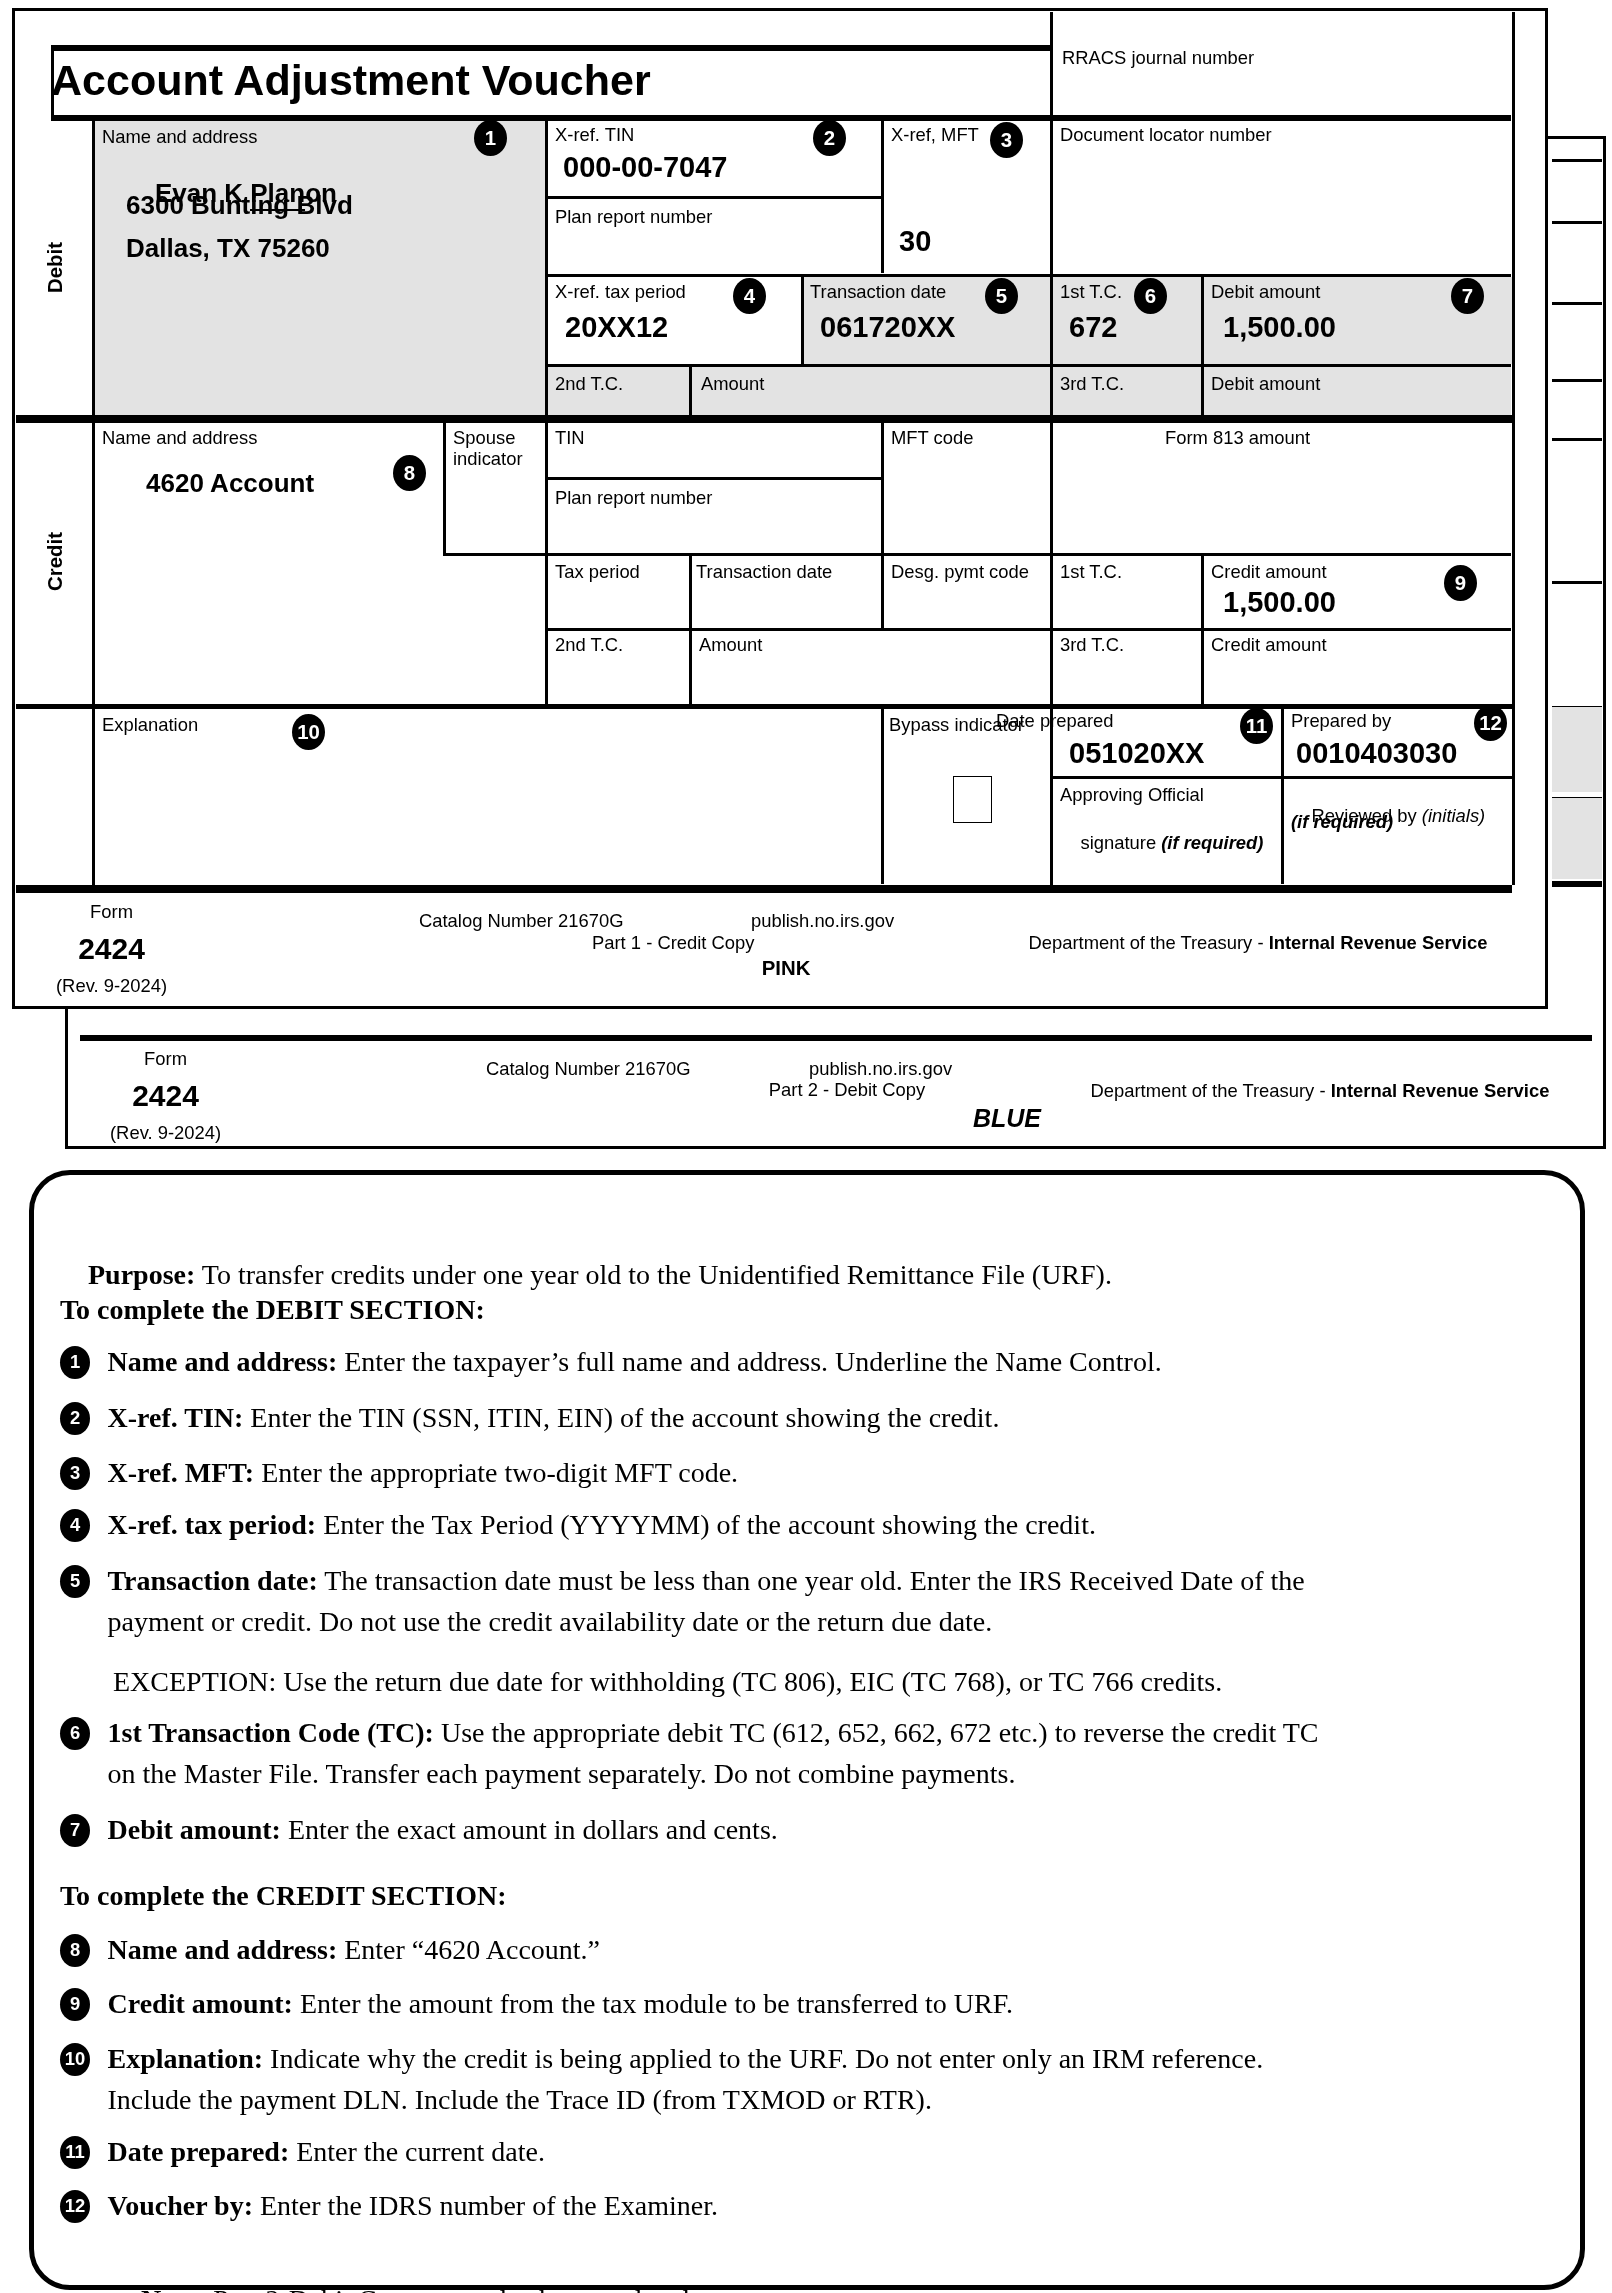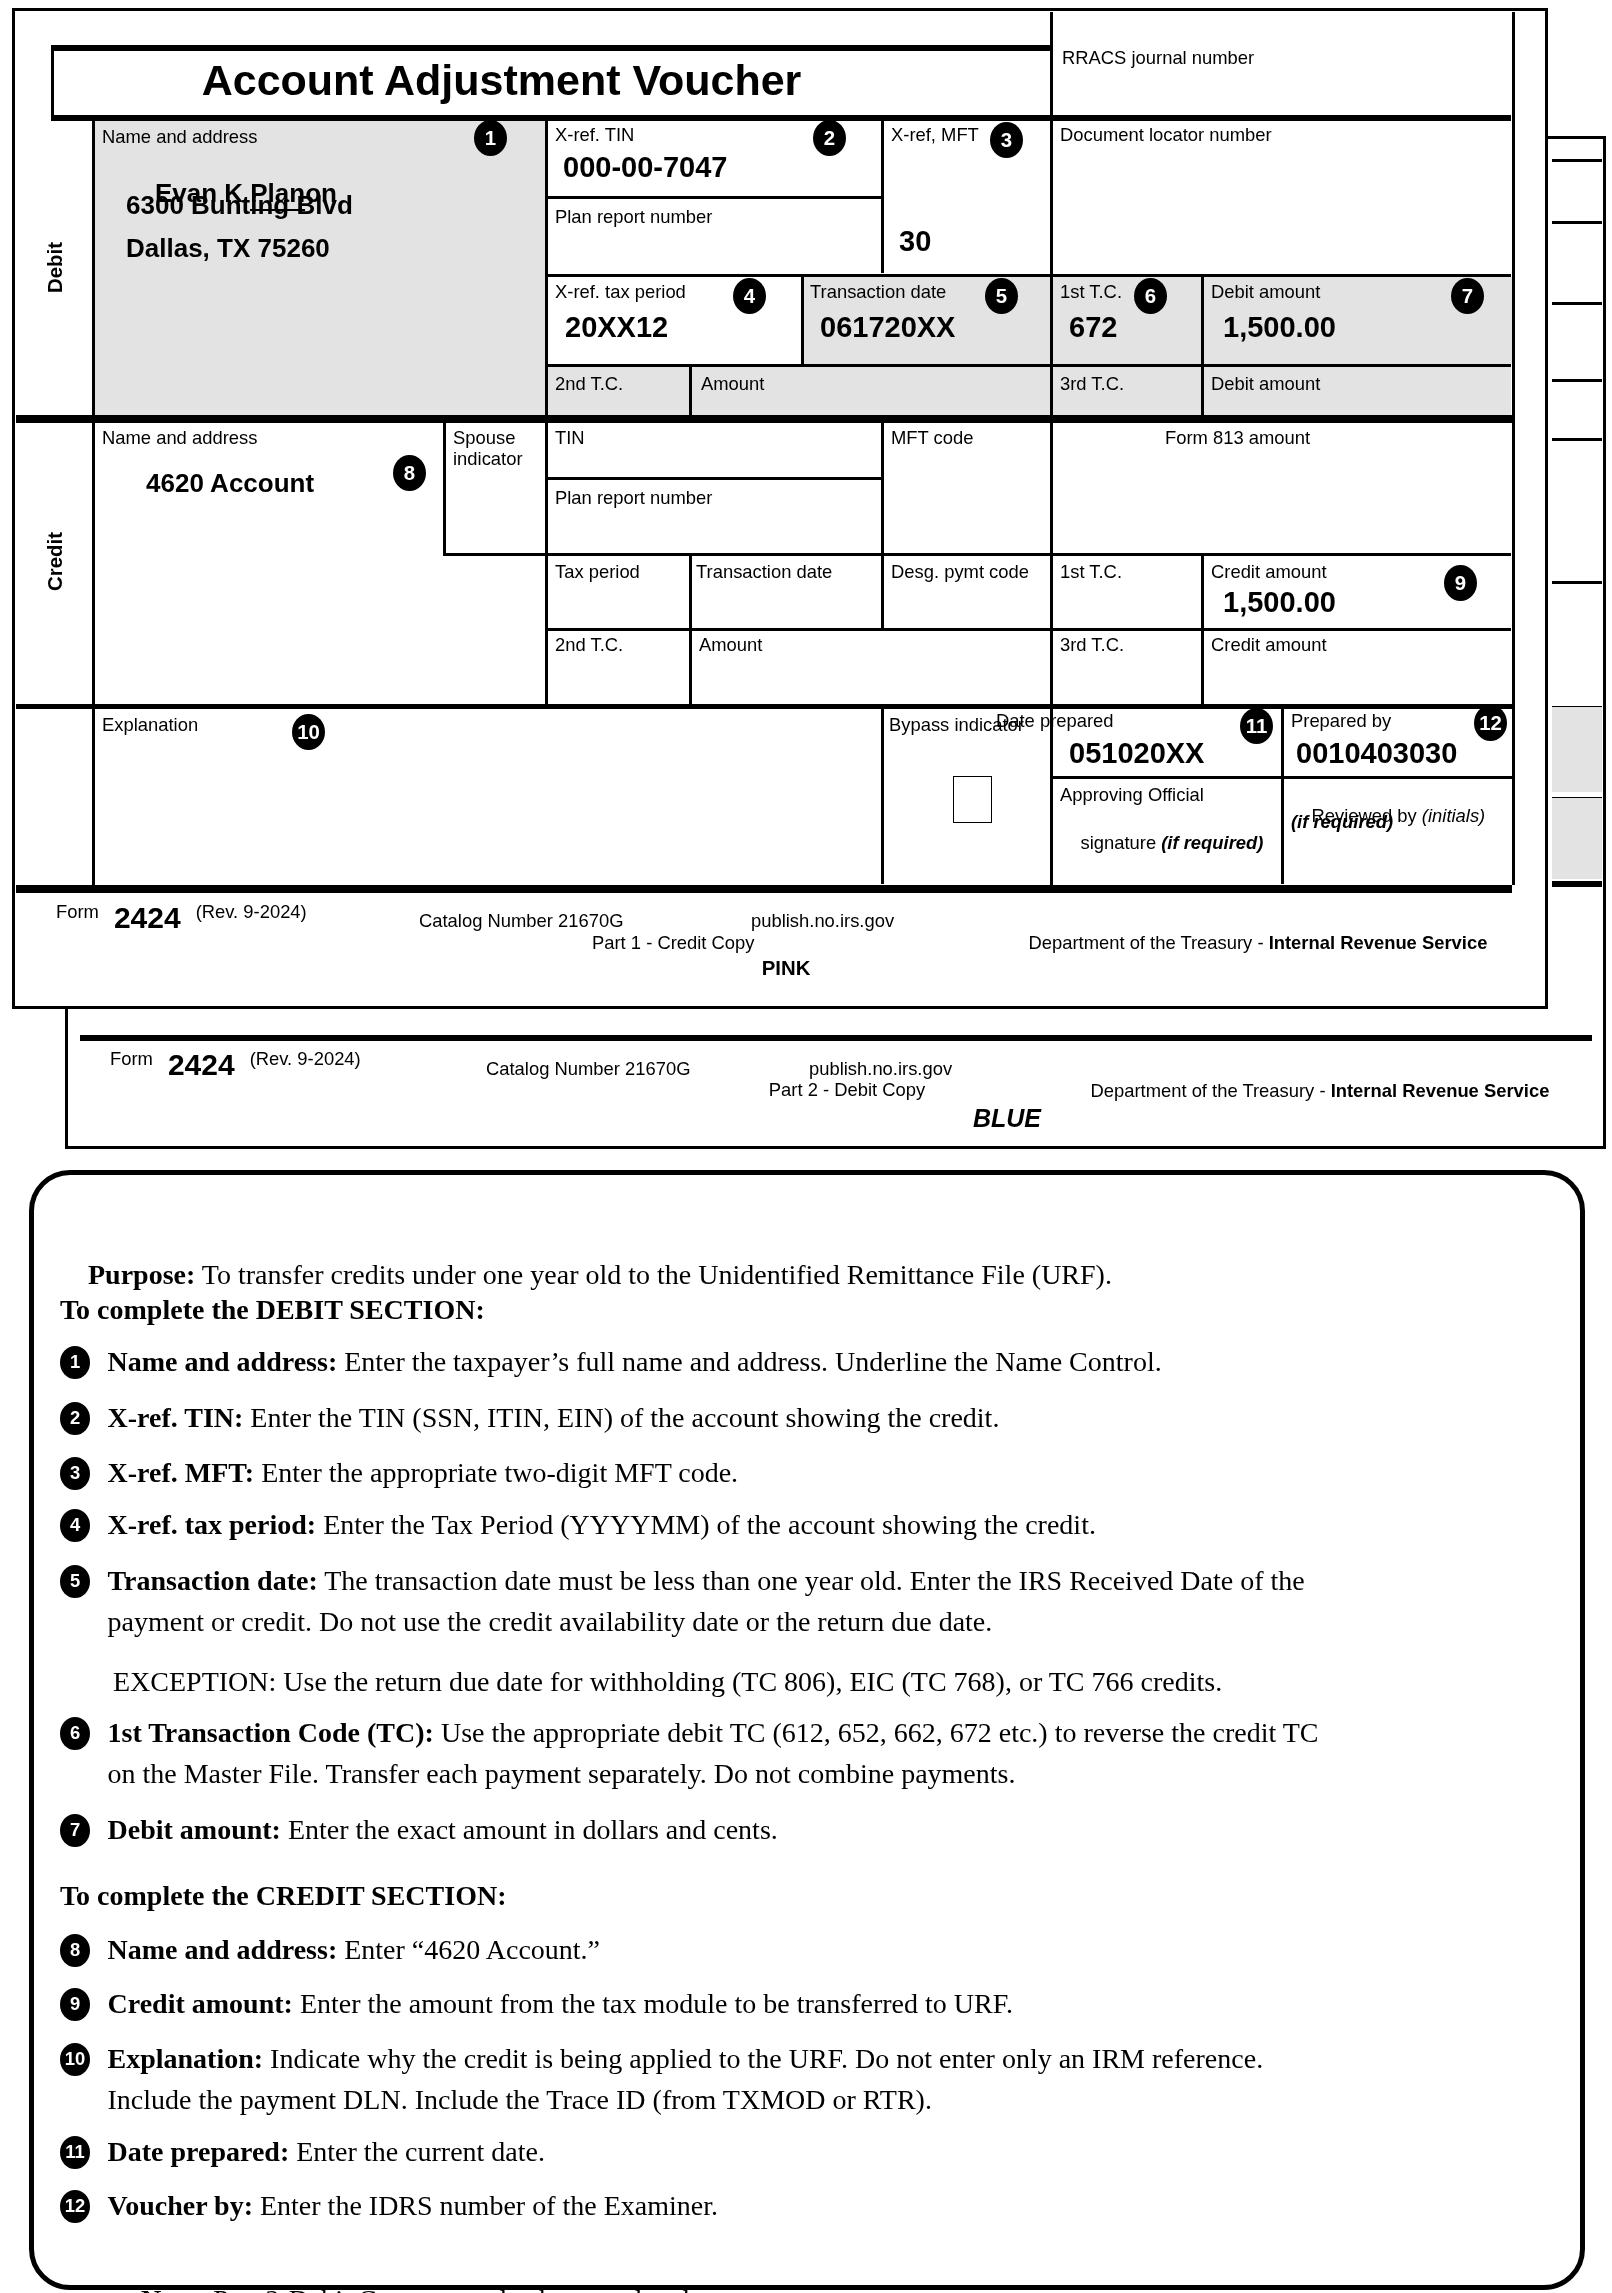--- a/index.html
+++ b/index.html
@@ -13,21 +13,21 @@
   .lbl{position:absolute;font-size:18.4px;line-height:21.3px;}
   .val{position:absolute;font-size:29px;font-weight:bold;line-height:33px;}
   .badge{position:absolute;width:33px;height:36px;border-radius:50%;background:#000;color:#fff;
          display:flex;align-items:center;justify-content:center;font-size:20.4px;font-weight:bold;}
   .vertlbl{position:absolute;width:97px;height:23px;font-size:20.4px;font-weight:bold;text-align:center;
            transform:rotate(-90deg);}
   .ws{white-space:pre-wrap;}
   .it{font-style:italic;}
   .bit{font-style:italic;font-weight:bold;}
   .ftr{position:absolute;font-size:18.4px;}
-  .formrow{position:absolute;display:flex;align-items:flex-start;gap:15px;font-size:18.4px;}
+  .formrow{position:absolute;display:flex;align-items:center;gap:9px;font-size:18.4px;flex-direction:column;}
   .formnum{font-size:30px;font-weight:bold;}
   .checkbox{position:absolute;width:39px;height:47px;border:1.9px solid #000;background:#fff;}
   .namebold{position:absolute;font-size:26px;font-weight:bold;}
   .ucontrol{border-bottom:2.9px solid #000;padding-bottom:1px;}
   
   .insbox{position:absolute;left:29px;top:1170px;width:1556px;height:1120px;border:5.8px solid #000;
           border-radius:41px;background:#fff;}
   .ins-line{position:absolute;left:60px;width:1494px;font:28px/41px "Liberation Serif",serif;}
   .ins-item{position:absolute;left:60px;width:1475px;display:flex;gap:17.5px;
             font:28px/41px "Liberation Serif",serif;}
@@ -98,21 +98,21 @@
   <div class="vl" style="left:801px;top:274px;width:2.9px;height:90px;"></div>
   <div class="vl" style="left:881px;top:120px;width:2.9px;height:153px;"></div>
   <div class="vl" style="left:881px;top:419px;width:2.9px;height:209px;"></div>
   <div class="vl" style="left:881px;top:704px;width:2.9px;height:180px;"></div>
   <div class="vl" style="left:1050px;top:11.6px;width:2.9px;height:873px;"></div>
   <div class="vl" style="left:1201px;top:274px;width:2.9px;height:142px;"></div>
   <div class="vl" style="left:1201px;top:553px;width:2.9px;height:151px;"></div>
   <div class="vl" style="left:1281px;top:704px;width:2.9px;height:180px;"></div>
   <div class="vl" style="left:1512px;top:11.6px;width:2.9px;height:873px;"></div>
 
-  <div class="abs" style="left:51px;top:56px;width:901px;text-align:center;font-size:43px;font-weight:bold;">Account Adjustment Voucher</div>
+  <div class="abs" style="left:51px;top:56px;width:901px;text-align:left;font-size:43px;font-weight:bold;">Account Adjustment Voucher</div>
   <div class="lbl" style="left:1062px;top:47px;">RRACS journal number</div>
 
   <div class="vertlbl" style="left:6.8px;top:256px;">Debit</div>
   <div class="vertlbl" style="left:6.8px;top:550px;">Credit</div>
 
   <div class="lbl" style="left:102px;top:126px;">Name and address</div>
   <div class="badge" style="left:474px;top:120px;">
       <span>1</span>
     </div>
   <div class="namebold ws" style="left:126px;top:147px;">

